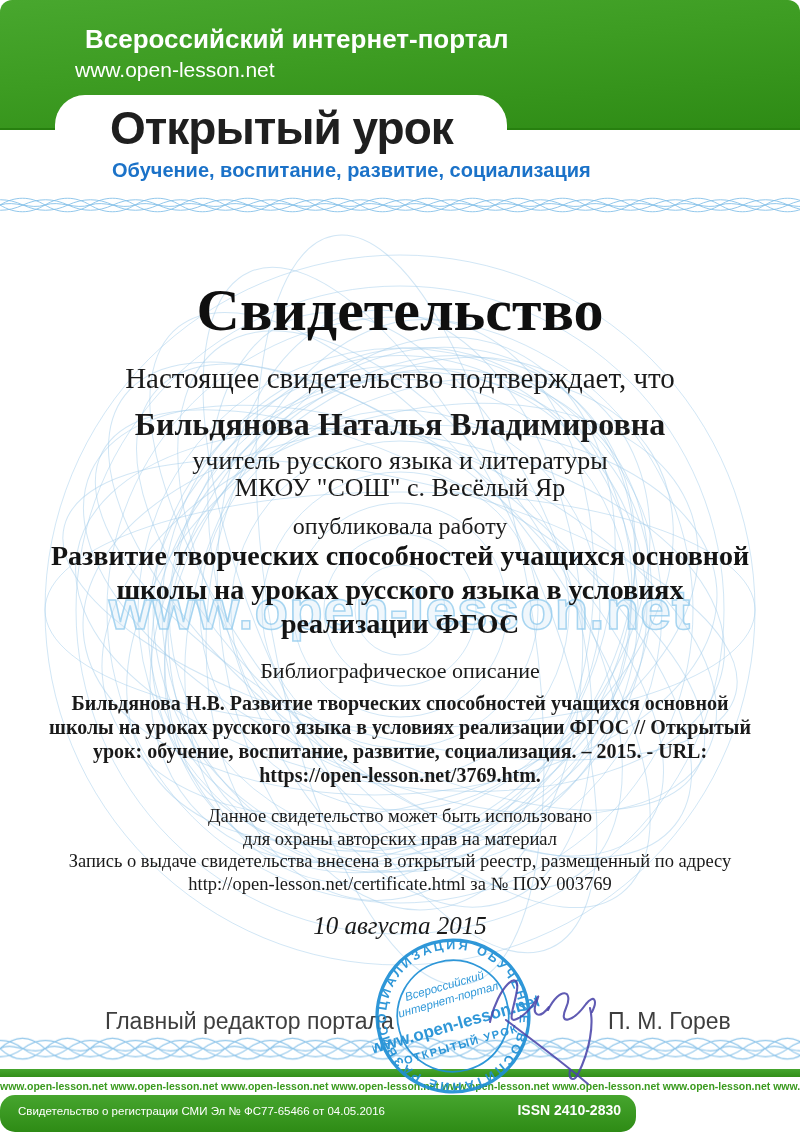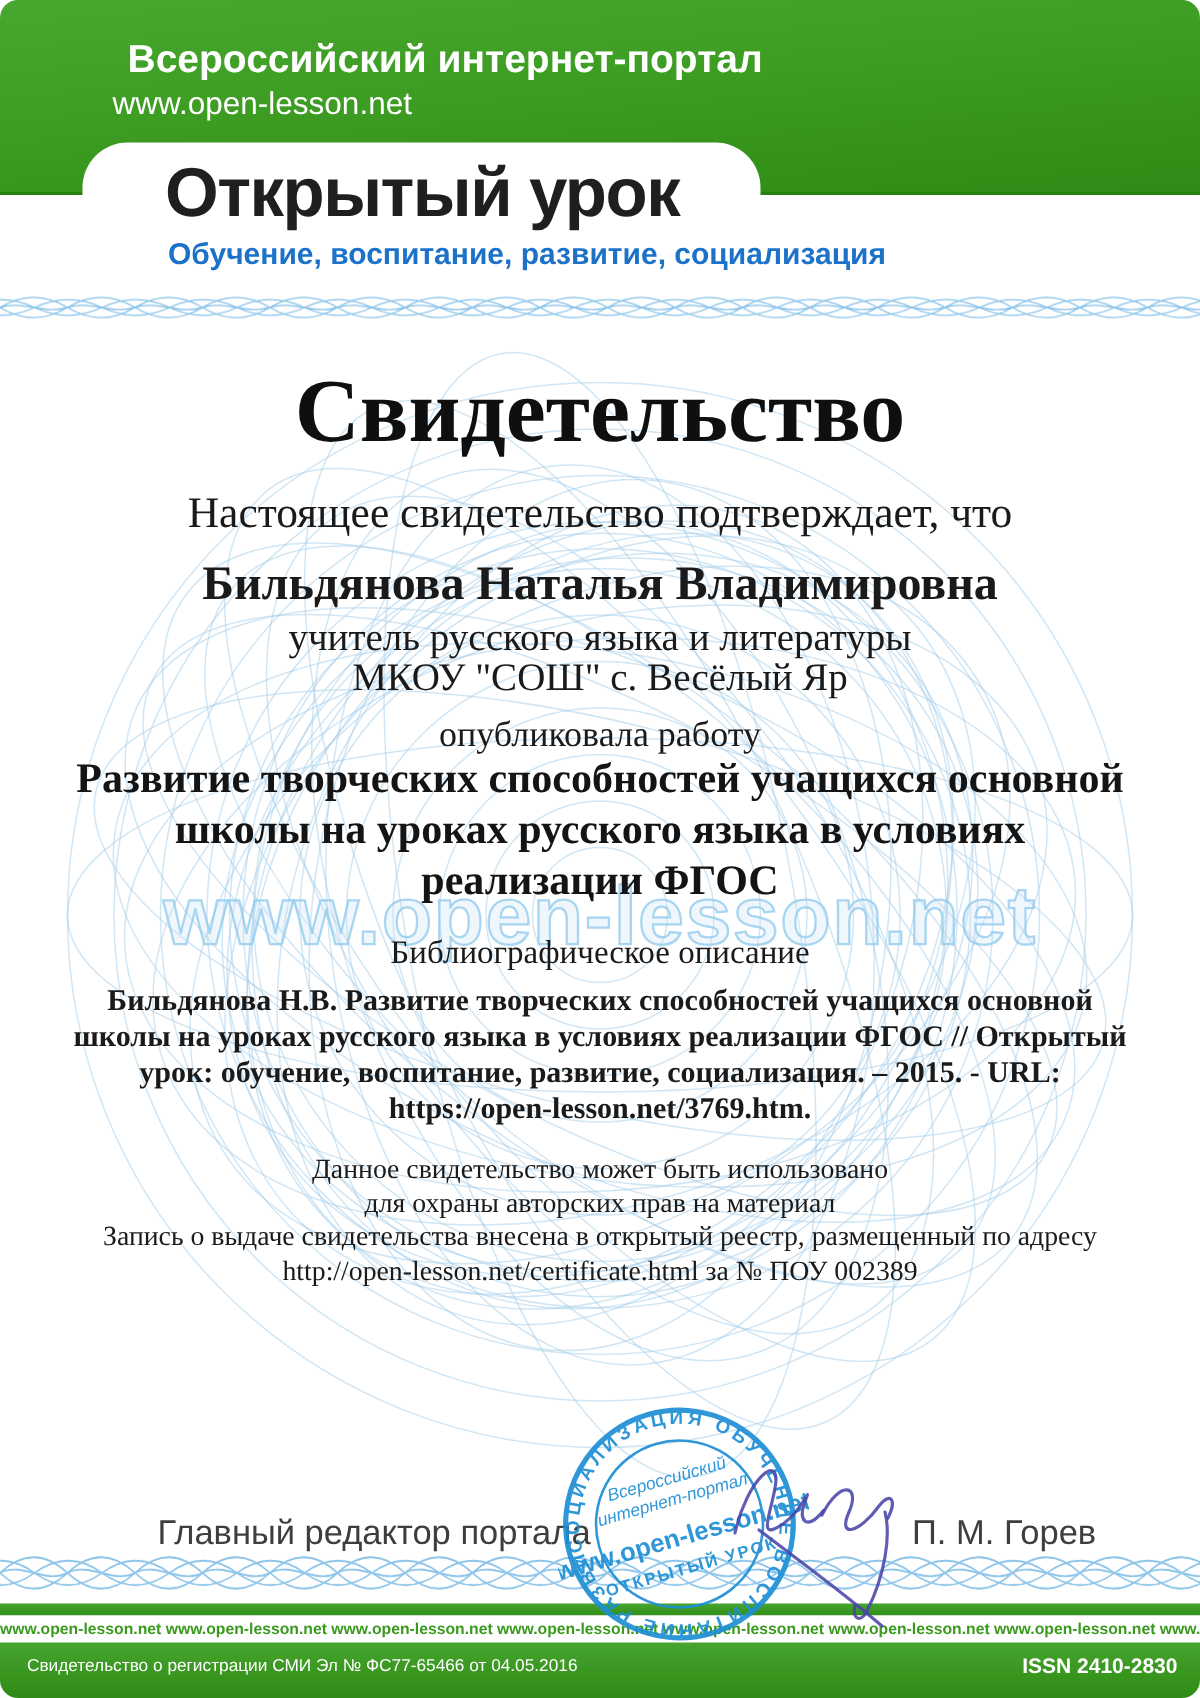--- a/index.html
+++ b/index.html
@@ -26,21 +26,21 @@
   #band1{top:193px;height:24px;}
   #band2{top:1030px;height:38px;}
   #rosette{position:absolute;left:30px;top:222px;width:740px;height:776px;z-index:0;}
   #rosette ellipse,#rosette circle{fill:none;stroke:#a3ceec;stroke-width:1;opacity:.5;}
   .watermark{position:absolute;left:0;top:578px;width:800px;text-align:center;z-index:1;
              font-family:"Liberation Sans",sans-serif;font-weight:bold;font-size:55px;
              color:rgba(200,228,246,0.28);-webkit-text-stroke:1.5px rgba(140,200,236,.75);
              letter-spacing:1px;white-space:nowrap;}
 
   
-  .ct{position:absolute;left:0;width:800px;text-align:center;z-index:2;}
+  .ct{position:absolute;left:0;width:800px;text-align:center;z-index:2;margin-top:36px;}
   .cert-title{top:240px;font-size:60px;font-weight:bold;color:#0f0f0f;}
   .intro{top:326px;font-size:29px;}
   .name{top:370px;font-size:32px;font-weight:bold;}
   .role{top:410px;font-size:26px;}
   .school{top:437px;font-size:26px;}
   .action{top:477px;font-size:24px;}
   .work{top:503px;font-size:28px;font-weight:bold;line-height:34px;color:#141414;}
   .work-inner{width:712px;margin:0 auto;}
   .biblio-head{top:622px;font-size:22px;}
   .biblio{top:655px;font-size:20px;font-weight:bold;line-height:24px;}
@@ -68,22 +68,22 @@
   .sig{position:absolute;left:478px;top:958px;width:140px;height:132px;z-index:6;}
   .sig path{fill:none;stroke:#4a44a8;stroke-width:2.1;stroke-linecap:round;opacity:.88;}
 
   
   .foot-thin{position:absolute;left:0;top:1069px;width:800px;height:8px;z-index:2;
              background:linear-gradient(180deg,#46a52e,#338f19);}
   .foot-links{position:absolute;left:0;top:1077px;width:800px;height:18px;z-index:2;
               background:#fff;overflow:hidden;white-space:nowrap;text-align:center;
               font-family:"Liberation Sans",sans-serif;font-weight:bold;font-size:10.5px;
               line-height:18px;color:#3a9a1e;}
-  .foot-bar{position:absolute;left:0;top:1095px;width:800px;height:37px;z-index:2;
-            background:linear-gradient(180deg,#46a52e 0%,#2e8b15 100%);}
+  .foot-bar{position:absolute;left:0;top:1095px;width:636px;height:37px;z-index:2;
+            background:linear-gradient(180deg,#46a52e 0%,#2e8b15 100%);border-radius:15px;}
   .foot-reg{position:absolute;left:18px;top:10px;color:#fff;
             font-family:"Liberation Sans",sans-serif;font-size:11.5px;}
   .foot-issn{position:absolute;right:15px;top:7px;color:#fff;
              font-family:"Liberation Sans",sans-serif;font-size:14px;font-weight:bold;}
 </style>
 </head>
 <body>
 
 <div class="page">
 
@@ -163,22 +163,23 @@
     <div class="work-inner">Развитие творческих способностей учащихся основной школы на уроках русского языка в условиях реализации ФГОС</div>
   </div>
   <div class="ct biblio-head">Библиографическое описание</div>
   <div class="ct biblio">
     <div class="biblio-inner">Бильдянова Н.В. Развитие творческих способностей учащихся основной школы на уроках русского языка в условиях реализации ФГОС // Открытый урок: обучение, воспитание, развитие, социализация. – 2015. - URL: https://open-lesson.net/3769.htm.</div>
   </div>
   <div class="ct usage">
     <div>Данное свидетельство может быть использовано</div>
     <div>для охраны авторских прав на материал</div>
     <div>Запись о выдаче свидетельства внесена в открытый реестр, размещенный по адресу</div>
-    <div>http://open-lesson.net/certificate.html за № ПОУ 002389</div>
-  </div>
+    <div>http://open-lesson.net/certificate.html за № ПОУ 003769</div>
+  </div>
+  <div class="ct date">10 августа 2015</div>
 
   <div class="sign-label">Главный редактор портала</div>
   <div class="sign-name">П. М. Горев</div>
 
   <svg id="band2" class="band">
     <defs>
       <pattern id="weave2" width="90" height="24" patternUnits="userSpaceOnUse" patternTransform="scale(1,1.55)">
         <g fill="none" stroke="#6fb5e4" stroke-width="0.8" opacity="0.8">
           <path d="M0,12 C15,3 30,3 45,12 C60,21 75,21 90,12"></path>
           <path d="M0,12 C15,21 30,21 45,12 C60,3 75,3 90,12"></path>

